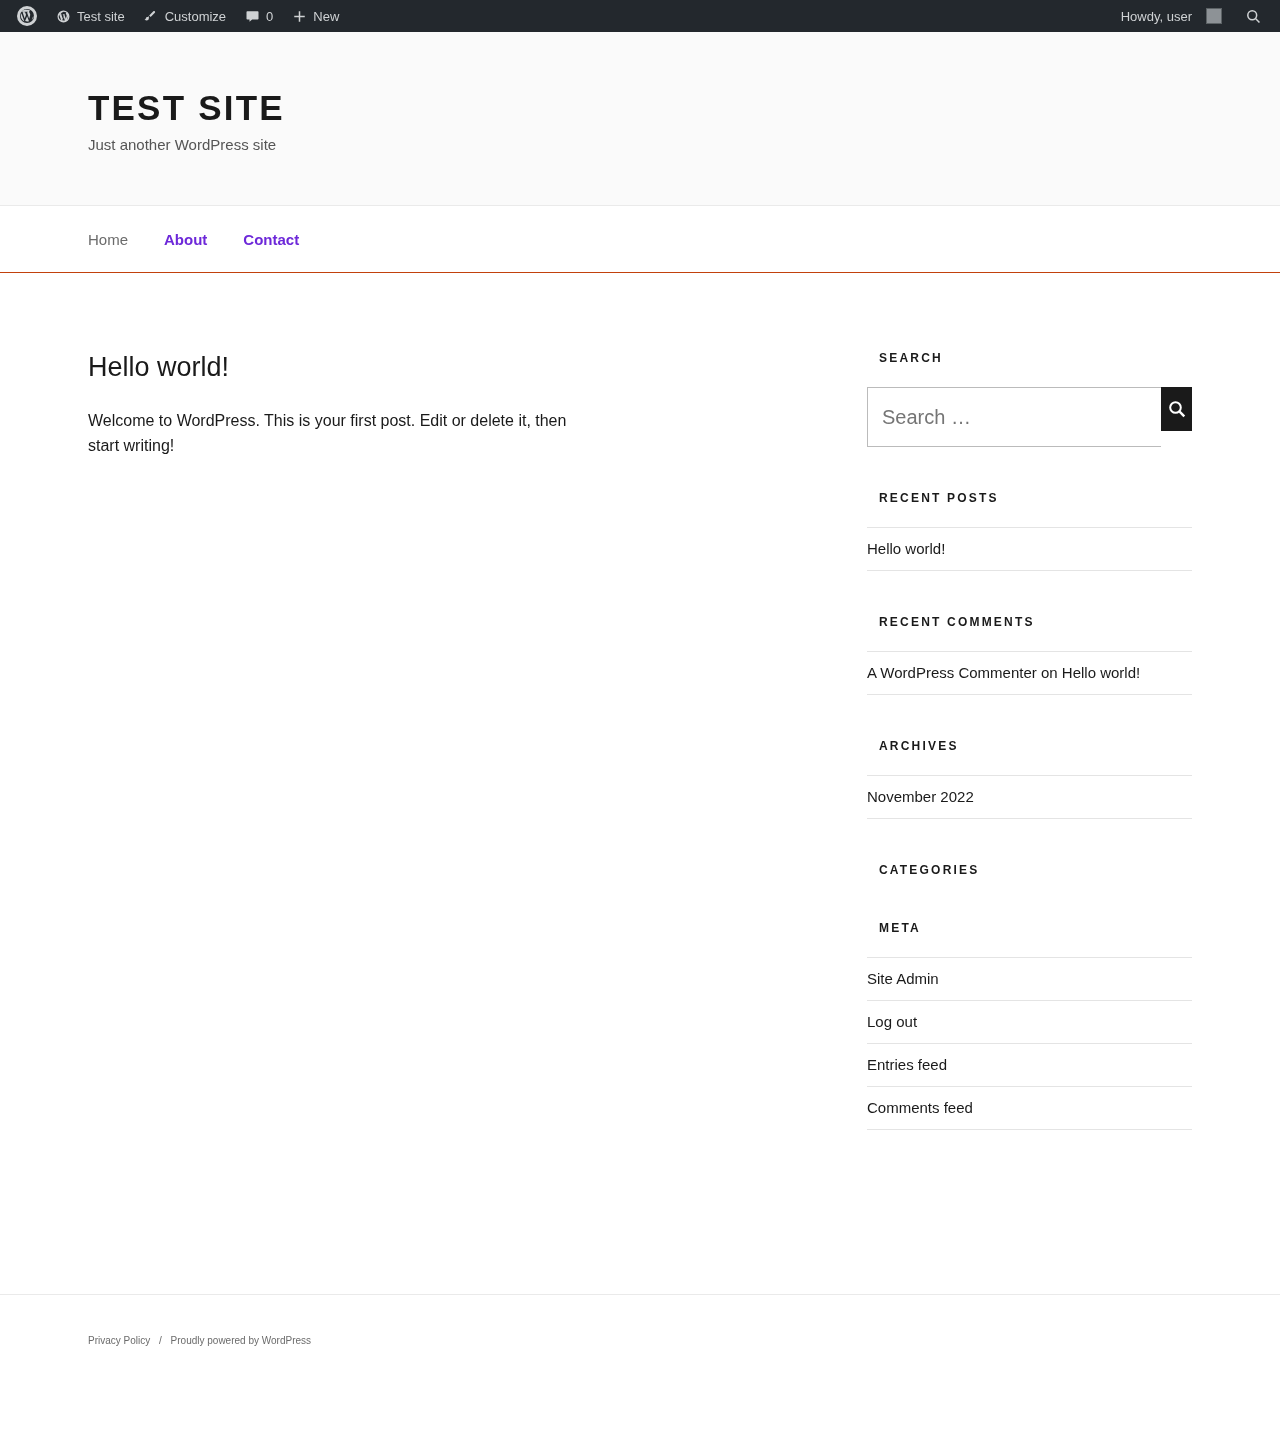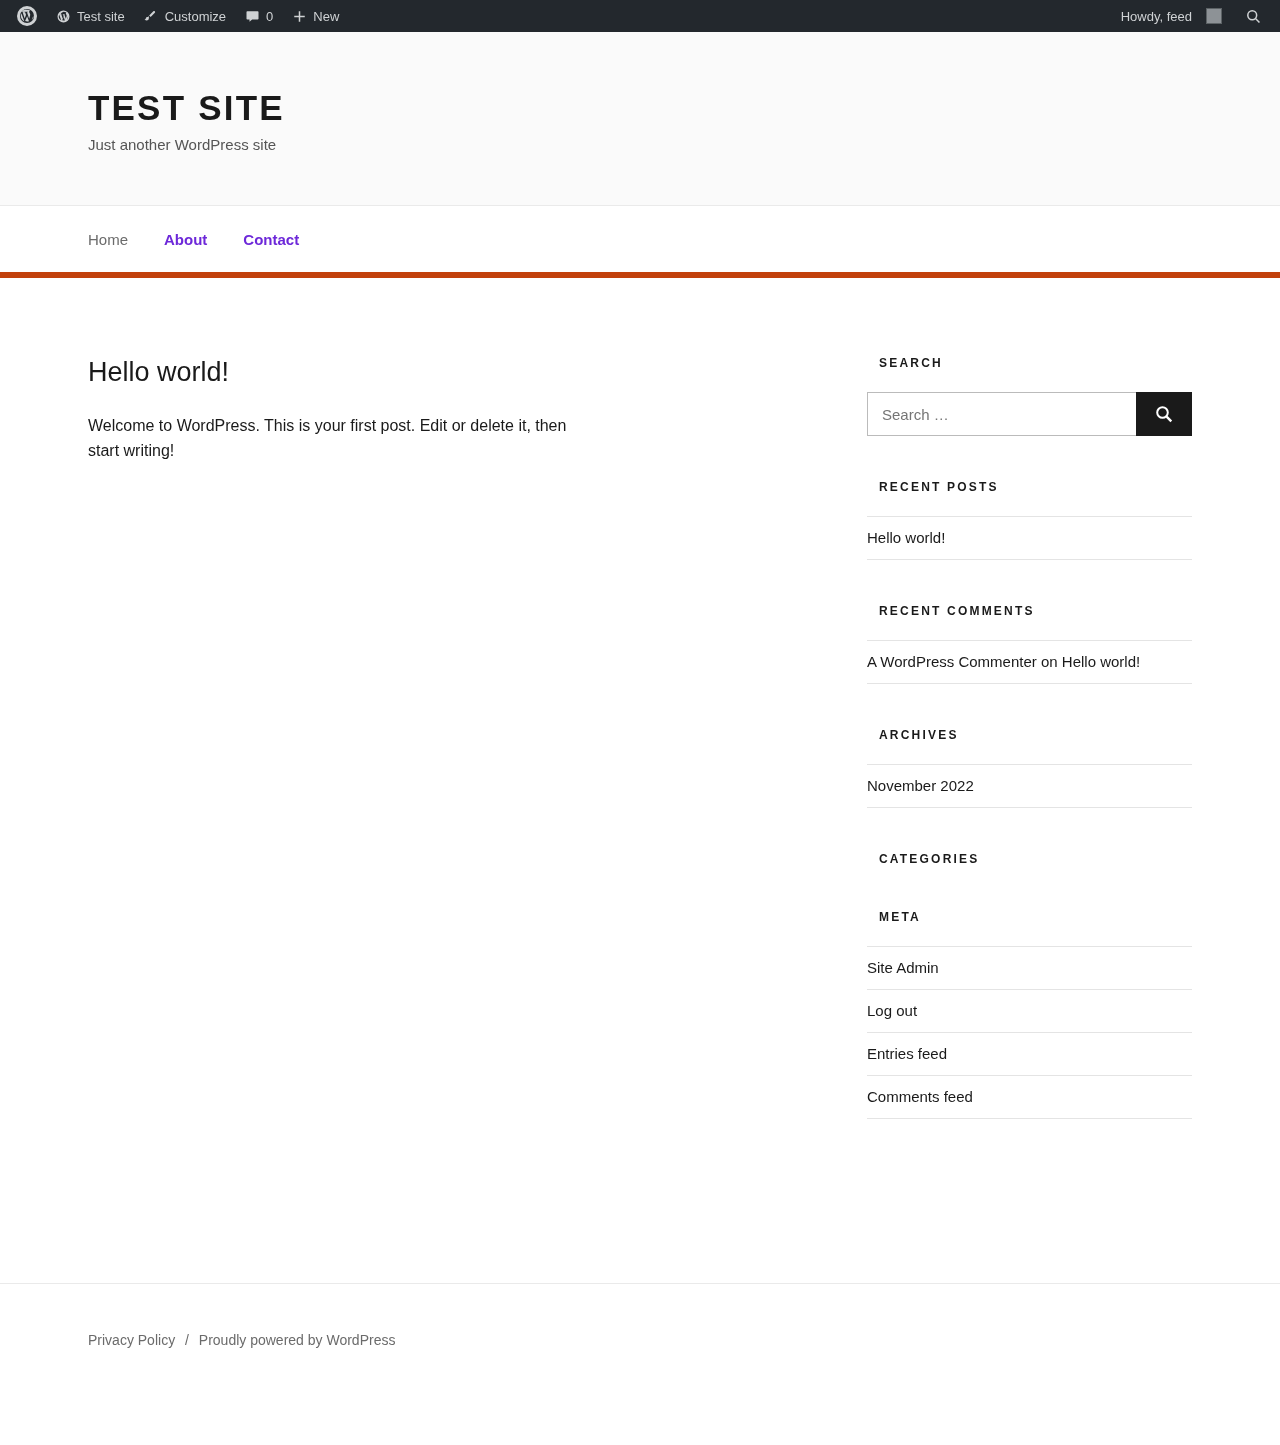--- a/index.html
+++ b/index.html
@@ -81,21 +81,21 @@
   }
   .site-desc {
     font-size: 15px;
     color: #555;
     margin: 0;
   }
 
   
   .site-nav {
     background: #fff;
-    border-bottom: 6px solid #c2410c;
+    border-bottom: 1px solid #c2410c;
   }
   .nav-inner {
     display: flex;
     align-items: center;
     gap: 36px;
     height: 66px;
   }
   .nav-link {
     font-size: 15px;
     color: #6d28d9;
@@ -156,25 +156,25 @@
     text-transform: uppercase;
     margin: 0 0 22px 12px;
     color: #1a1a1a;
   }
   .search-form {
     display: flex;
     width: 100%;
   }
   .search-field {
     flex: 1;
-    height: 44px;
+    height: 60px;
     border: 1px solid #bbb;
     border-right: none;
     padding: 0 14px;
-    font-size: 15px;
+    font-size: 20px;
     color: #555;
     font-family: "Liberation Sans", sans-serif;
     background: #fff;
     outline: none;
   }
   .search-submit {
     width: 56px;
     height: 44px;
     background: #1a1a1a;
     border: 1px solid #1a1a1a;
@@ -196,22 +196,22 @@
   .widget li a { color: #1a1a1a; text-decoration: none; }
   .comment-item .cmt-author { color: #1a1a1a; }
   .comment-item .cmt-on { color: #1a1a1a; }
 
   
   .site-footer {
     border-top: 1px solid #eaeaea;
     padding: 36px 0 40px 0;
   }
   .footer-inner {
-    width: 1120px; margin: 12px auto; padding: 0 8px;
-    font-size: 14px;
+    width: 1120px; margin: 4px auto; padding: 0 8px;
+    font-size: 10px;
     color: #6b6b6b;
   }
   .footer-inner a { color: #6b6b6b; text-decoration: none; }
   .sep { margin: 0 6px; }
 </style>
 </head>
 <body>
 
 <div class="adminbar">
   <div class="ab-item">
@@ -250,21 +250,21 @@
     <span class="site-icon">
       <svg width="15" height="15" viewBox="0 0 20 20" aria-hidden="true">
         <path fill="#cfd2d4" d="M9 3h2v6h6v2h-6v6H9v-6H3V9h6z"></path>
       </svg>
     </span>
     <span>New</span>
   </div>
 
   <div class="ab-right">
     <div class="ab-item">
-      <span class="howdy">Howdy, feed</span>
+      <span class="howdy">Howdy, user</span>
       <span class="avatar"></span>
     </div>
     <div class="ab-search">
       <svg width="17" height="17" viewBox="0 0 20 20" aria-hidden="true">
         <circle cx="8.5" cy="8.5" r="5.2" fill="none" stroke="#cfd2d4" stroke-width="1.8"></circle>
         <line x1="12.6" y1="12.6" x2="17" y2="17" stroke="#cfd2d4" stroke-width="1.8"></line>
       </svg>
     </div>
   </div>
 </div>

